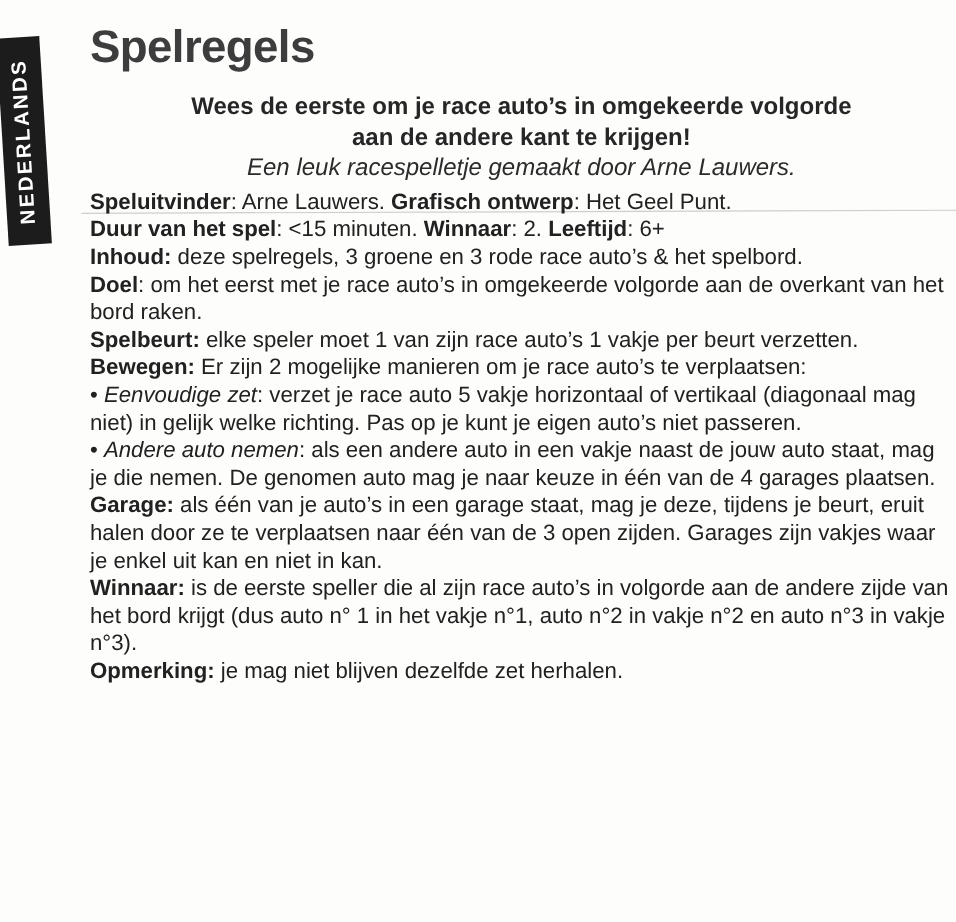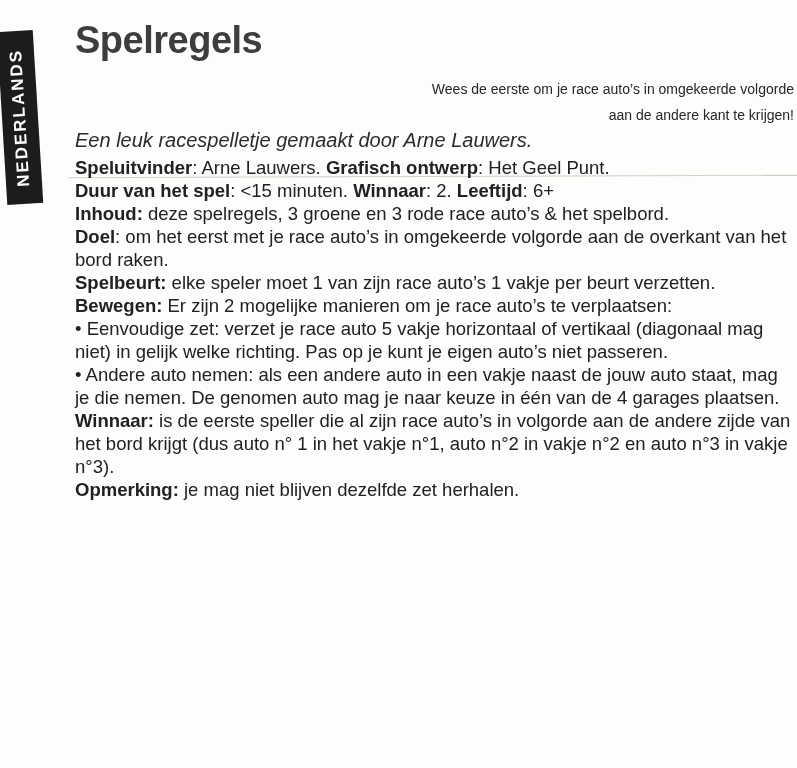--- a/index.html
+++ b/index.html
@@ -44,41 +44,41 @@
   }
   .page-title{
     font-size:38px;
     font-weight:bold;
     color:var(--title);
     letter-spacing:-0.5px;
     line-height:40px;
     margin-bottom:16px;
   }
   .subtitle{
-    text-align:right;
-    font-weight:normal;
-    font-size:14px;
+    text-align:center;
+    font-weight:bold;
+    font-size:20px;
     line-height:26px;
     color:#262626;
   }
   .tagline{
-    text-align:left;
+    text-align:center;
     font-style:italic;
     font-size:20px;
     line-height:25px;
     color:#2b2b2b;
     margin-bottom:3px;
   }
   .rules-body .para{
     font-size:18.5px;
     line-height:23px;
     color:var(--text);
   }
   .rules-body .para .b{font-weight:bold;margin-top:12px;}
-  .rules-body .para .i{}
+  .rules-body .para .i{font-style:italic;}
   .scan-line{
     position:absolute;
     left:68px; top:176px;
     width:729px; height:1px;
     background:var(--scan-line);
     opacity:.85;
     transform:rotate(-0.2deg);
     pointer-events:none;
   }
 </style>
@@ -100,16 +100,17 @@
   <div class="tagline">Een leuk racespelletje gemaakt door Arne Lauwers.</div>
   <div class="rules-body">
       <p class="para"><span class="b">Speluitvinder</span><span>: Arne Lauwers. </span><span class="b">Grafisch ontwerp</span><span>: Het Geel Punt.</span></p>
       <p class="para"><span class="b">Duur van het spel</span><span>: &lt;15 minuten. </span><span class="b">Winnaar</span><span>: 2. </span><span class="b">Leeftijd</span><span>: 6+</span></p>
       <p class="para"><span class="b">Inhoud:</span><span> deze spelregels, 3 groene en 3 rode race auto’s &amp; het spelbord.</span></p>
       <p class="para"><span class="b">Doel</span><span>: om het eerst met je race auto’s in omgekeerde volgorde aan de overkant van het bord raken.</span></p>
       <p class="para"><span class="b">Spelbeurt:</span><span> elke speler moet 1 van zijn race auto’s 1 vakje per beurt verzetten.</span></p>
       <p class="para"><span class="b">Bewegen:</span><span> Er zijn 2 mogelijke manieren om je race auto’s te verplaatsen:</span></p>
       <p class="para"><span>• </span><span class="i">Eenvoudige zet</span><span>: verzet je race auto 5 vakje horizontaal of vertikaal (diagonaal mag niet) in gelijk welke richting. Pas op je kunt je eigen auto’s niet passeren.</span></p>
       <p class="para"><span>• </span><span class="i">Andere auto nemen</span><span>: als een andere auto in een vakje naast de jouw auto staat, mag je die nemen. De genomen auto mag je naar keuze in één van de 4 garages plaatsen.</span></p>
+      <p class="para"><span class="b">Garage:</span><span> als één van je auto’s in een garage staat, mag je deze, tijdens je beurt, eruit halen door ze te verplaatsen naar één van de 3 open zijden. Garages zijn vakjes waar je enkel uit kan en niet in kan.</span></p>
       <p class="para"><span class="b">Winnaar:</span><span> is de eerste speller die al zijn race auto’s in volgorde aan de andere zijde van het bord krijgt (dus auto n° 1 in het vakje n°1, auto n°2 in vakje n°2 en auto n°3 in vakje n°3).</span></p>
       <p class="para"><span class="b">Opmerking:</span><span> je mag niet blijven dezelfde zet herhalen.</span></p>
     </div>
 </div>
 
 </body></html>

